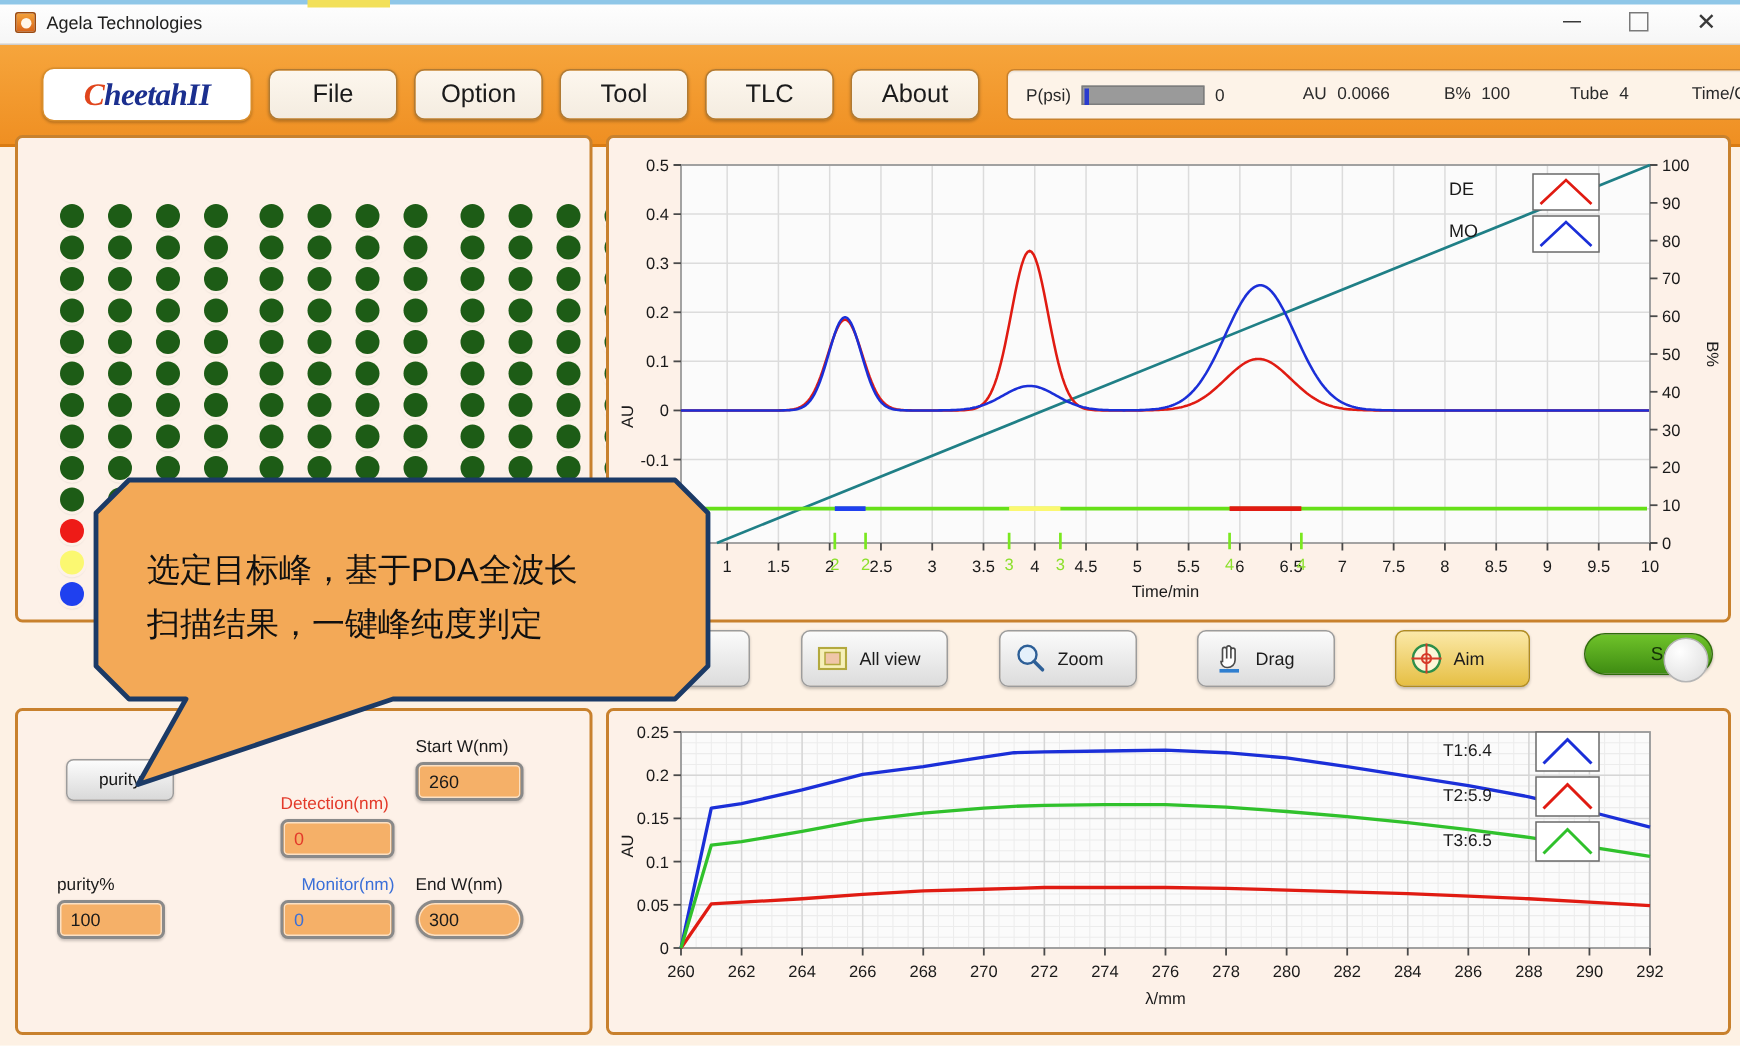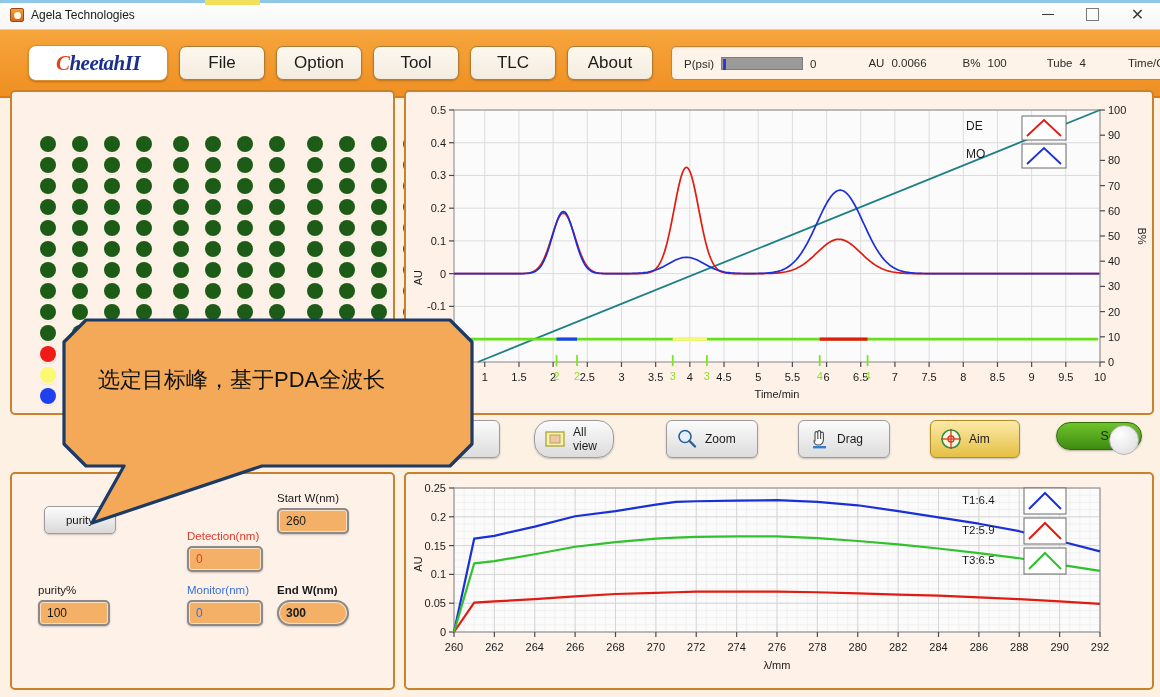--- a/index.html
+++ b/index.html
@@ -101,21 +101,21 @@
     position:absolute;top:4px;height:38px;
     background:linear-gradient(#fbfbfb,#dcdcdc);
     border:1px solid #9c9c9c;border-radius:6px;
     display:flex;align-items:center;font-size:12px;color:#1c1c1c;
     box-shadow:0 1px 2px rgba(0,0,0,.22);
   }
   .tbtn .ic{width:24px;height:24px;margin:0 6px 0 8px;flex:none;position:relative;}
   .tbtn .lbl{padding-right:12px;}
   .tbtn.aim{background:linear-gradient(#fbe9a8,#e6bf44);border-color:#b08c22;}
   .b-save{left:10px;width:86px;}
-  .b-allview{left:130px;width:80px;border-radius:16px;}
+  .b-allview{left:130px;width:98px;}
   .b-zoom{left:262px;width:92px;}
   .b-drag{left:394px;width:92px;}
   .b-aim{left:526px;width:90px;}
   .toggle{
     position:absolute;left:652px;top:6px;width:86px;height:28px;border-radius:17px;
     background:linear-gradient(#6fc32a,#3f8c12);border:1px solid #2f6b0b;
     display:flex;align-items:center;justify-content:flex-end;
     box-shadow:0 1px 2px rgba(0,0,0,.3);
   }
   .toggle .lbl{font-size:12.5px;color:#143007;margin-right:12px;}
@@ -125,37 +125,37 @@
   
   .ctl-btn{
     position:absolute;left:32px;top:32px;width:72px;height:28px;
     background:linear-gradient(#fcfcfc,#d9d9d9);border:1px solid #9c9c9c;border-radius:5px;
     display:flex;align-items:center;justify-content:center;font-size:11.5px;color:#141414;
     box-shadow:0 1px 2px rgba(0,0,0,.2);
   }
   .fld{position:absolute;}
   .fld .cap{font-size:11.5px;margin-bottom:4px;display:block;color:#1a1a1a;}
   .fld .cap.red{color:#e33a2a;}
-  .fld .cap.blue{color:#3a6fd8;}
+  .fld .cap.blue{color:#3a6fd8;margin-left:14px;}
   .fld .box{
     width:72px;height:26px;background:#f5b068;border:2px solid #8a8a8a;border-radius:5px;
     display:flex;align-items:center;padding:0 7px;font-size:12px;color:#1a1a1a;
     box-shadow:inset 0 0 0 1px #fbe0c3, 0 1px 2px rgba(0,0,0,.2);
   }
   .fld .box.red-text{color:#e33a2a;}
   .fld .box.blue-text{color:#3a6fd8;}
   .f-purity{left:26px;top:110px;}
   .f-purity .box{width:72px;}
   .f-detect{left:175px;top:18px;margin-top:38px;}
   .f-detect .box{width:76px;}
   .f-startw{left:265px;top:18px;}
   .f-startw .box{width:72px;}
   .f-monitor{left:175px;top:110px;}
   .f-monitor .box{width:76px;}
-  .f-endw{left:265px;top:110px;font-weight:bold;}
+  .f-endw{left:265px;top:110px;}
   .f-endw .box{width:72px;border-radius:13px;}
 
   
   .callout{
     position:absolute;left:62px;top:318px;width:412px;height:155px;
     z-index:40; pointer-events:none;padding-left:16px;
   }
   .callout-text{
     position:absolute;left:36px;top:44px;width:350px;
     font-size:22px;line-height:36px;color:#101010;font-weight:normal;
@@ -790,16 +790,17 @@
         <polyline points="623,95 639,79 655,95" fill="none" stroke="#30c12c" stroke-width="2"></polyline>
       </svg>
   </div>
 
   <div class="callout">
     <svg width="412" height="205" viewBox="0 0 412 205" style="position:absolute;left:0;top:0;overflow:visible;">
       <path id="callout-shape" d="M24 2 L388 2 L410 24 L410 126 L388 148 L200 148 L30 205 L62 148 L24 148 L2 126 L2 24 Z" fill="#f3a957" stroke="#1b3a66" stroke-width="3.2" stroke-linejoin="round"></path>
     </svg>
     <div class="callout-text">
       <div>选定目标峰，基于PDA全波长</div>
+      <div>扫描结果，一键峰纯度判定</div>
     </div>
   </div>
 
 </div>
 
 </body></html>

